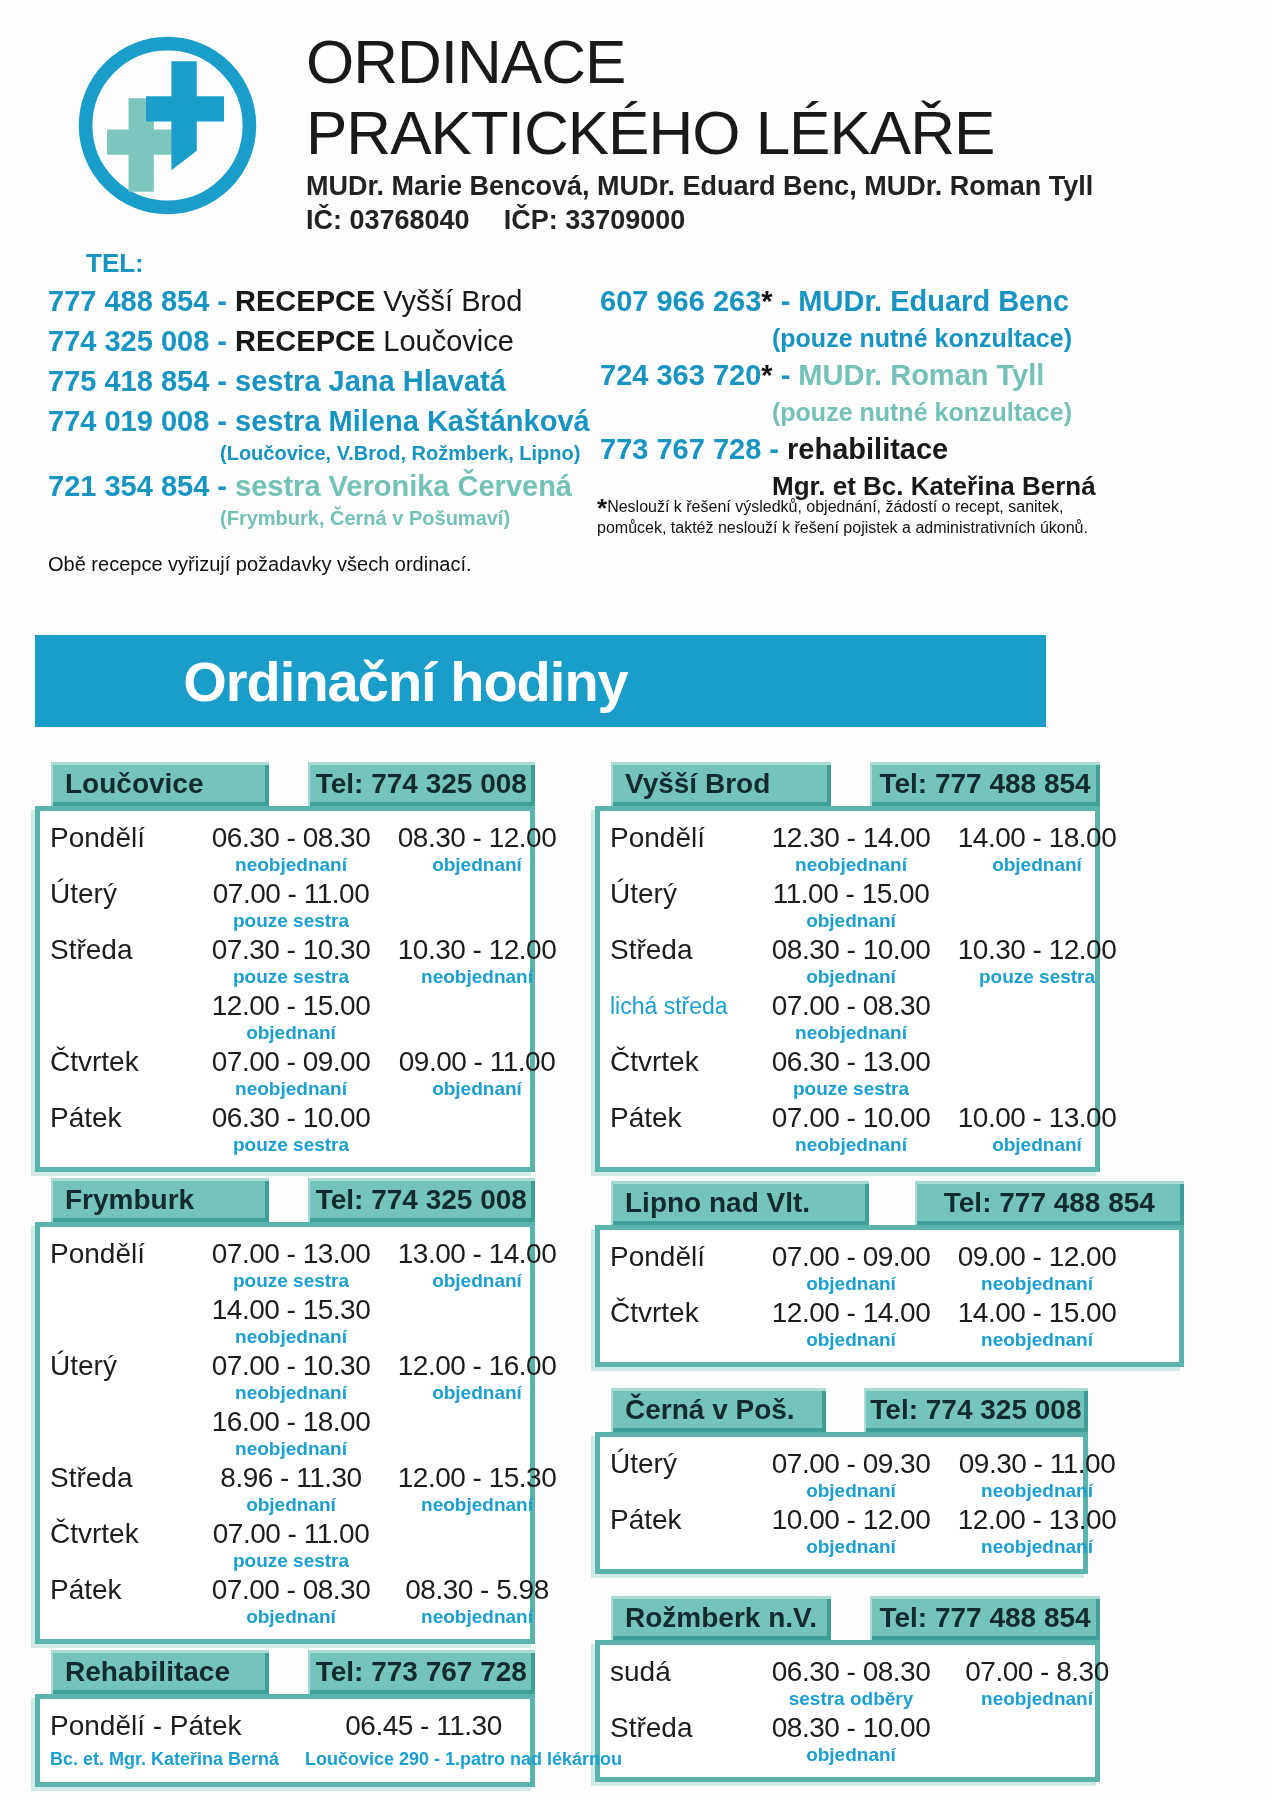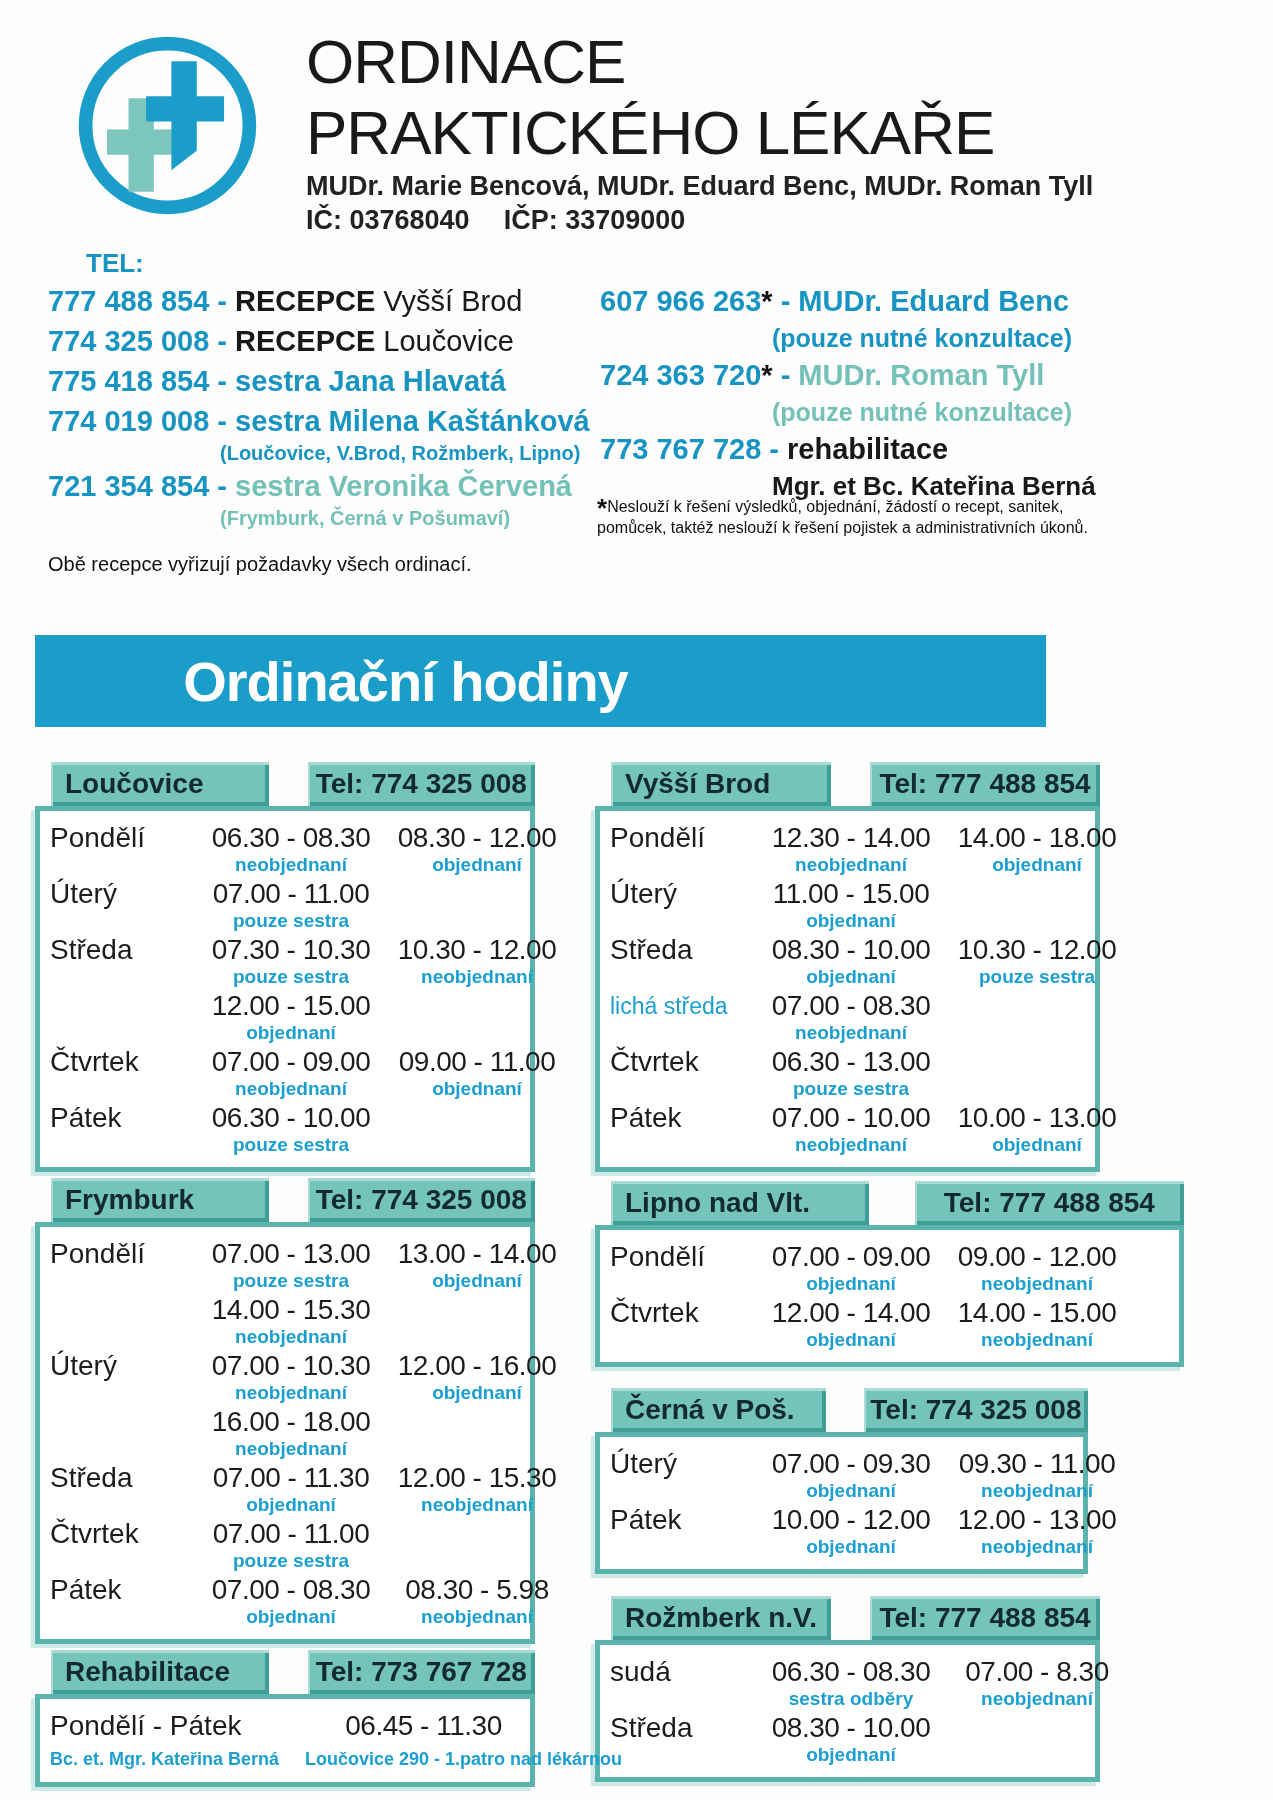--- a/index.html
+++ b/index.html
@@ -285,21 +285,21 @@
         <div class="srow">
           <div class="day "></div>
           <div class="slot">
             <div class="time">16.00 - 18.00</div>
             <div class="lbl">neobjednaní</div>
           </div>
         </div>
         <div class="srow">
           <div class="day ">Středa</div>
           <div class="slot">
-            <div class="time">07.00 - 11.30</div>
+            <div class="time">8.96 - 11.30</div>
             <div class="lbl">objednaní</div>
           </div>
           <div class="slot">
             <div class="time">12.00 - 15.30</div>
             <div class="lbl">neobjednaní</div>
           </div>
         </div>
         <div class="srow">
           <div class="day ">Čtvrtek</div>
           <div class="slot">

